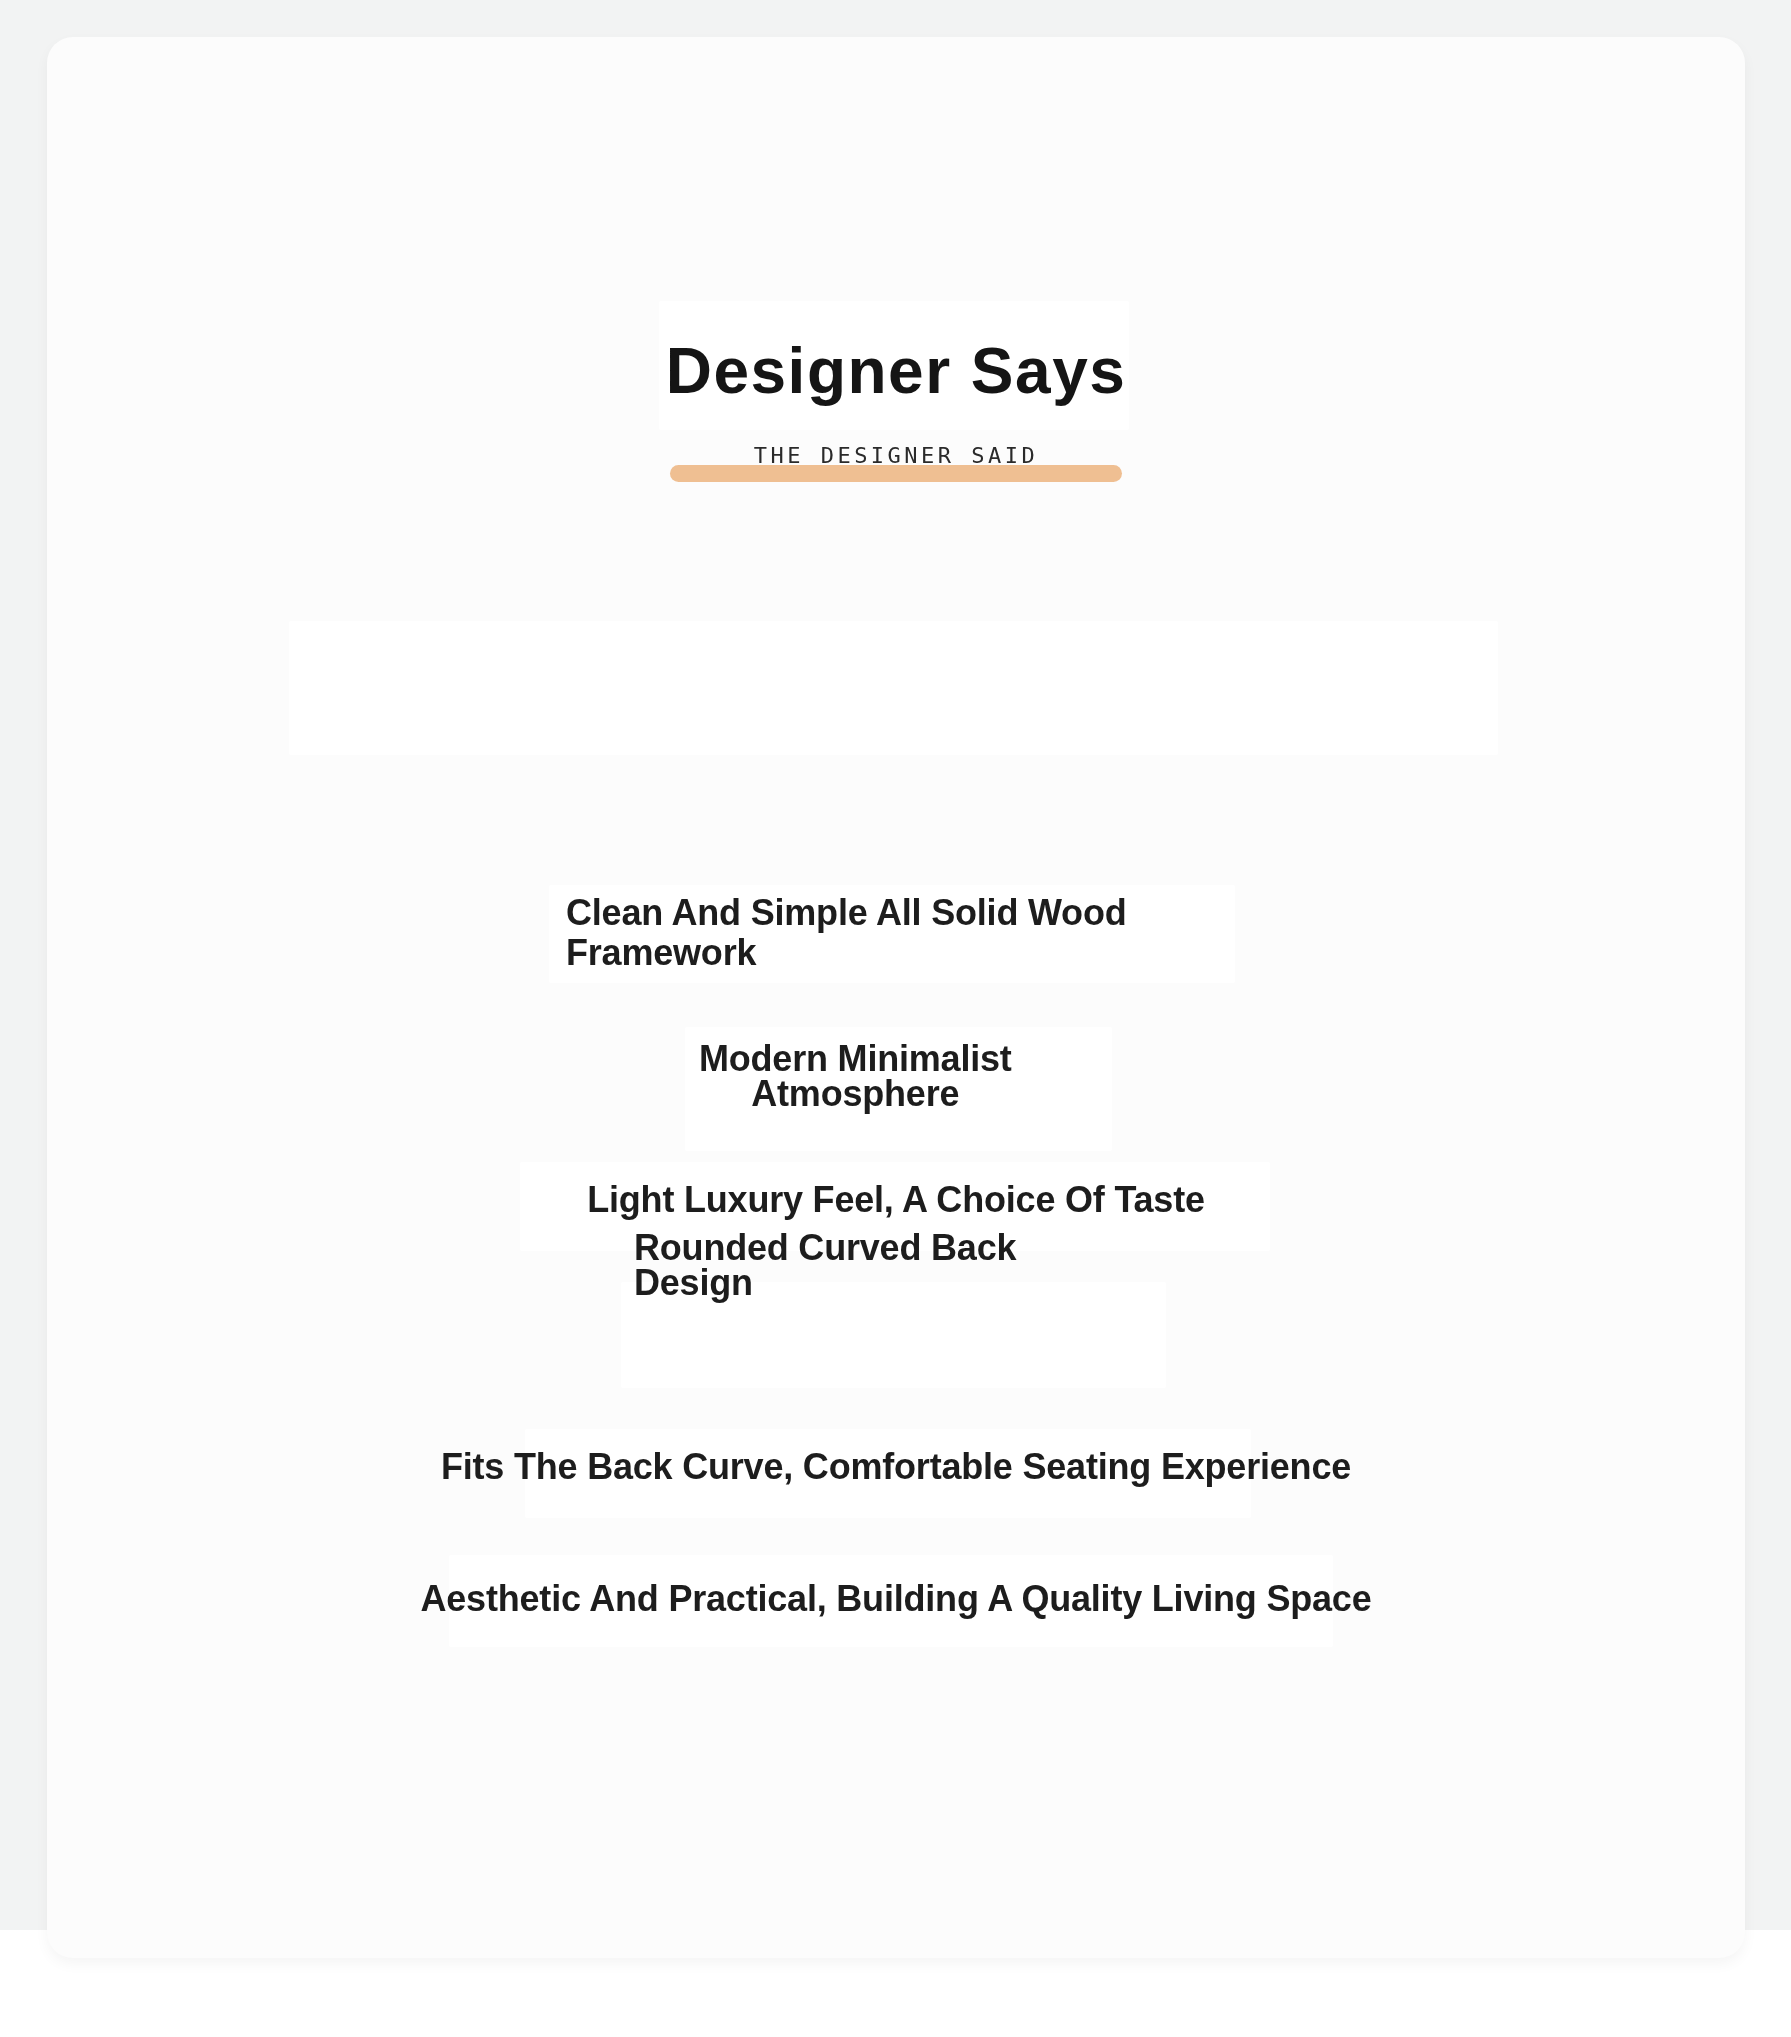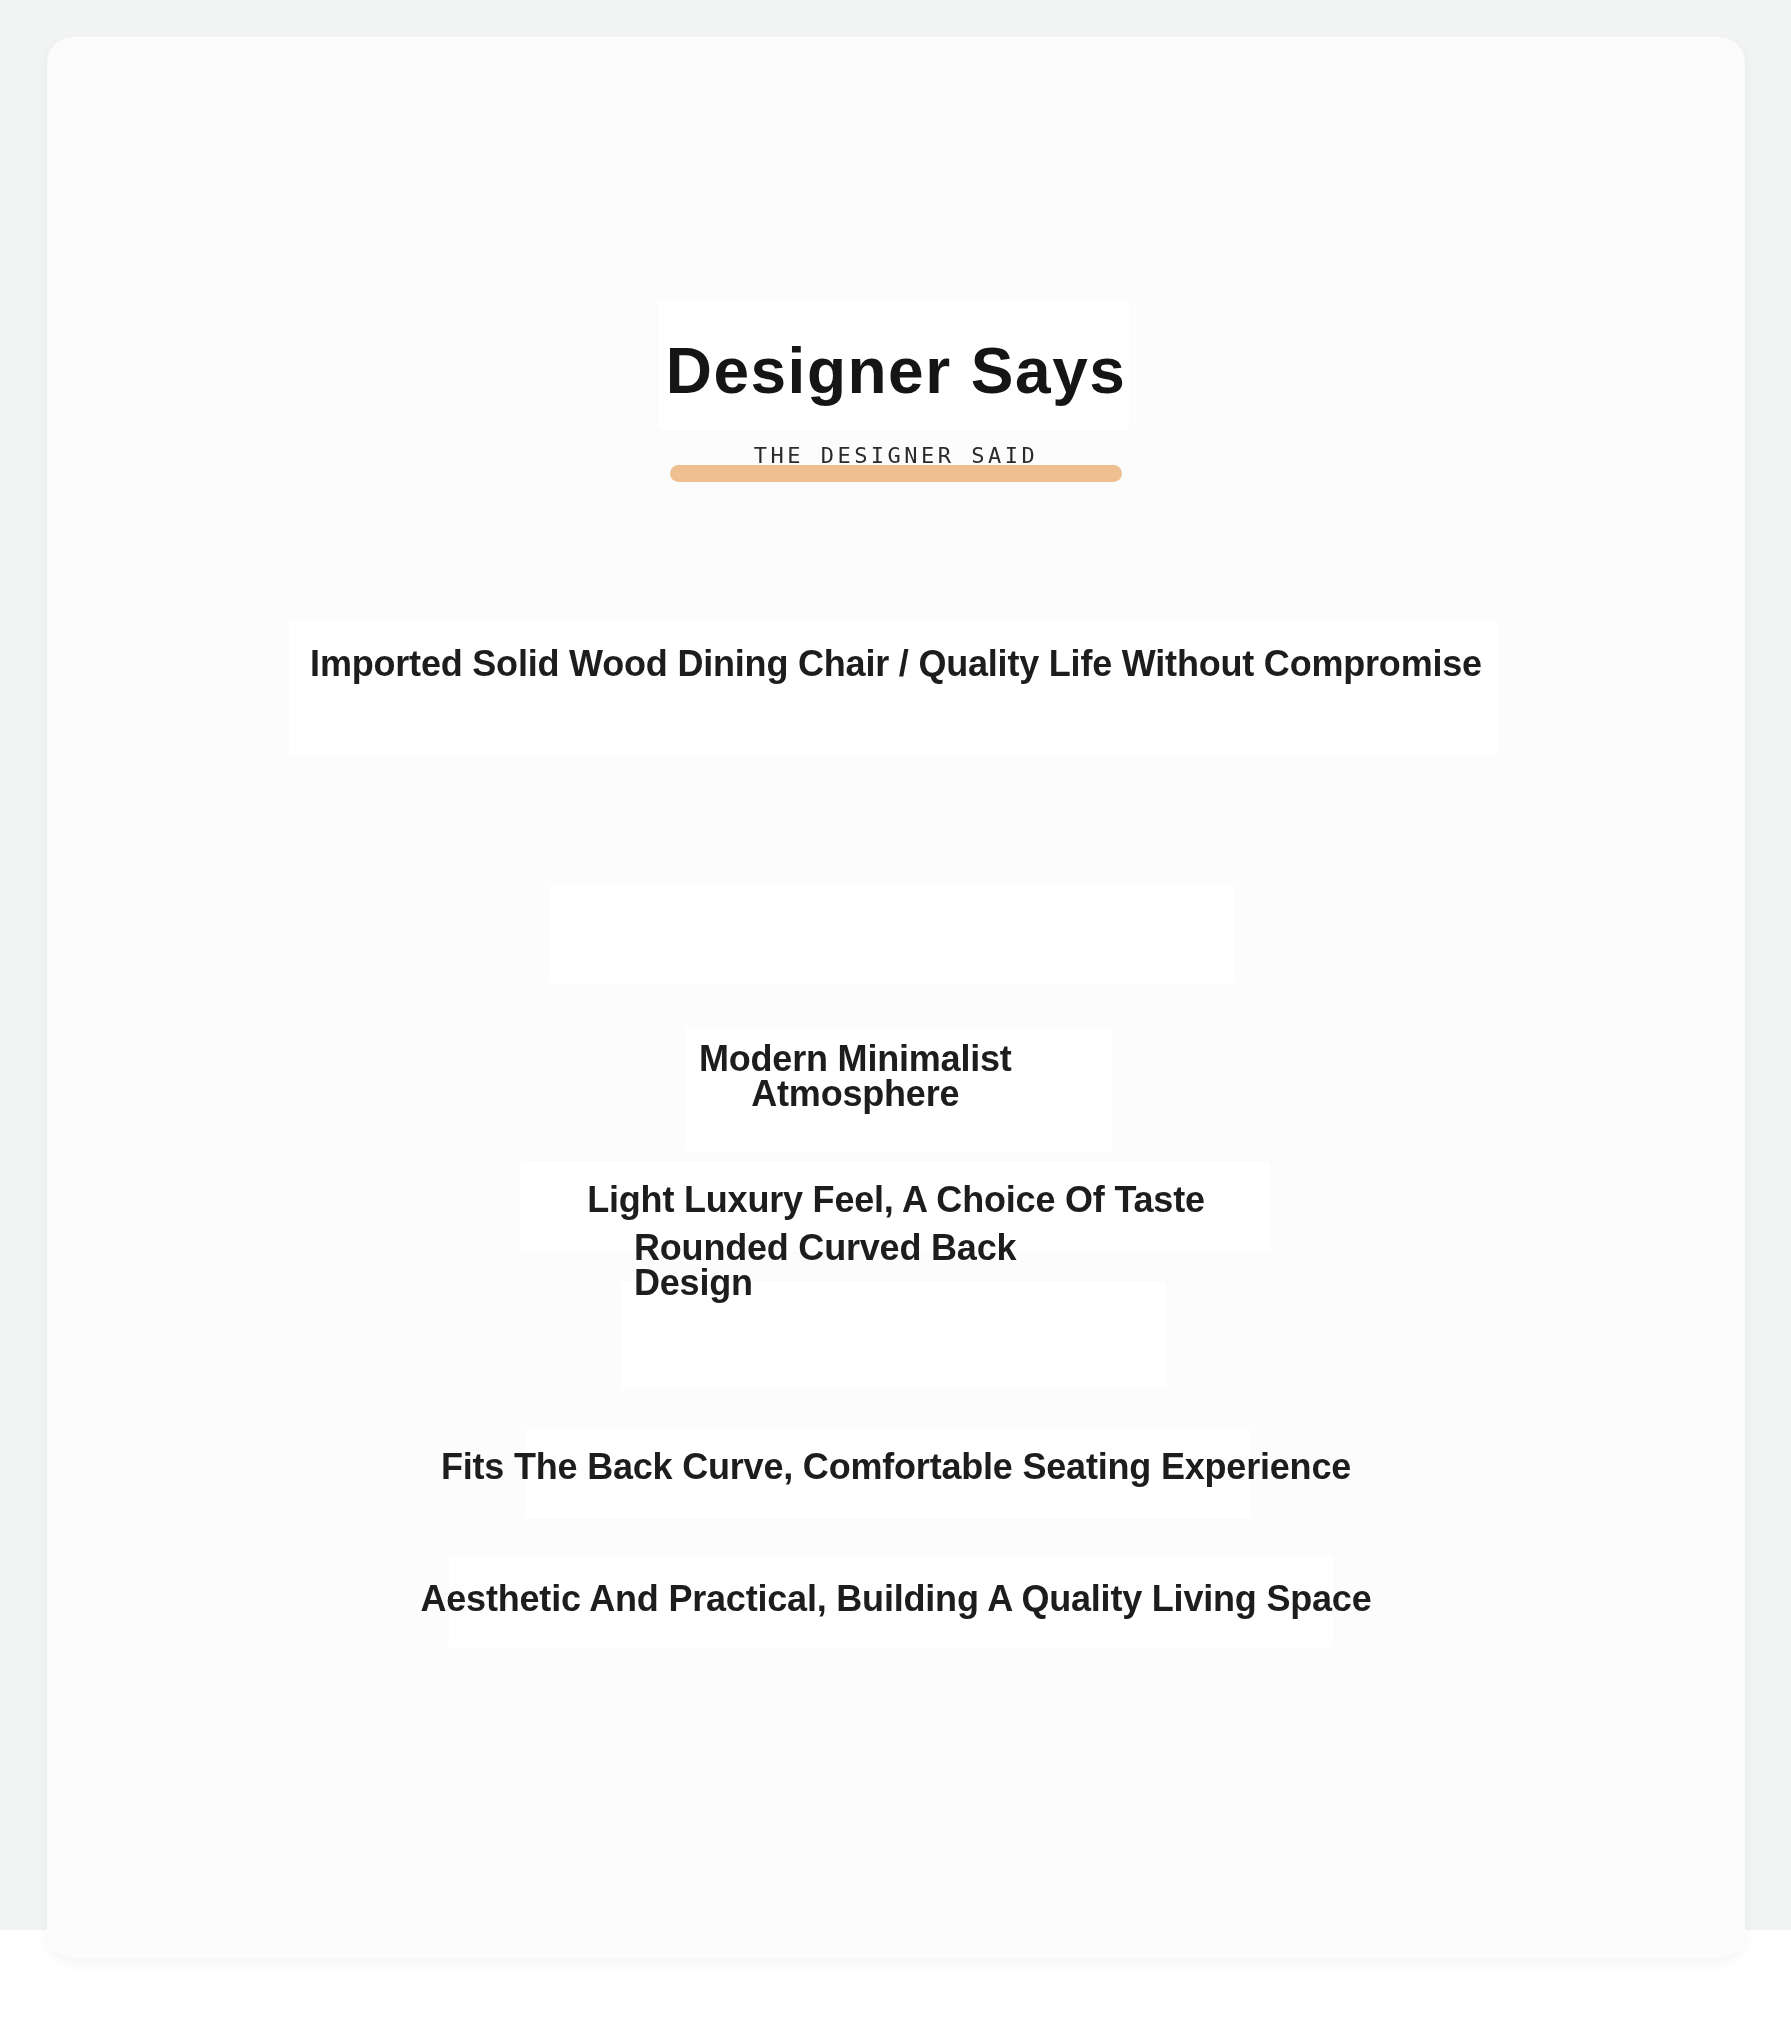--- a/index.html
+++ b/index.html
@@ -121,22 +121,23 @@
     <div class="patch p6"></div>
     <div class="patch p7"></div>
 
     <h1 class="title" style="color: rgb(21, 21, 21);">Designer Says</h1>
 
     <div class="subtitle">
       <span class="hl-bar" style="background: rgb(239, 191, 146);"></span>
       <span class="sub-text">THE DESIGNER SAID</span>
     </div>
 
-    <p class="stmt center s1">Imported Solid Wood Dining Chair / Quality Life Without Compromise</p>
 
+    <p class="stmt s2">Clean And Simple All Solid Wood
+Framework</p>
 
     <p class="stmt s3">Modern Minimalist
 Atmosphere</p>
 
     <p class="stmt center s4">Light Luxury Feel, A Choice Of Taste</p>
 
     <p class="stmt s5">Rounded Curved Back
 Design</p>
 
     <p class="stmt center s6">Fits The Back Curve, Comfortable Seating Experience</p>

